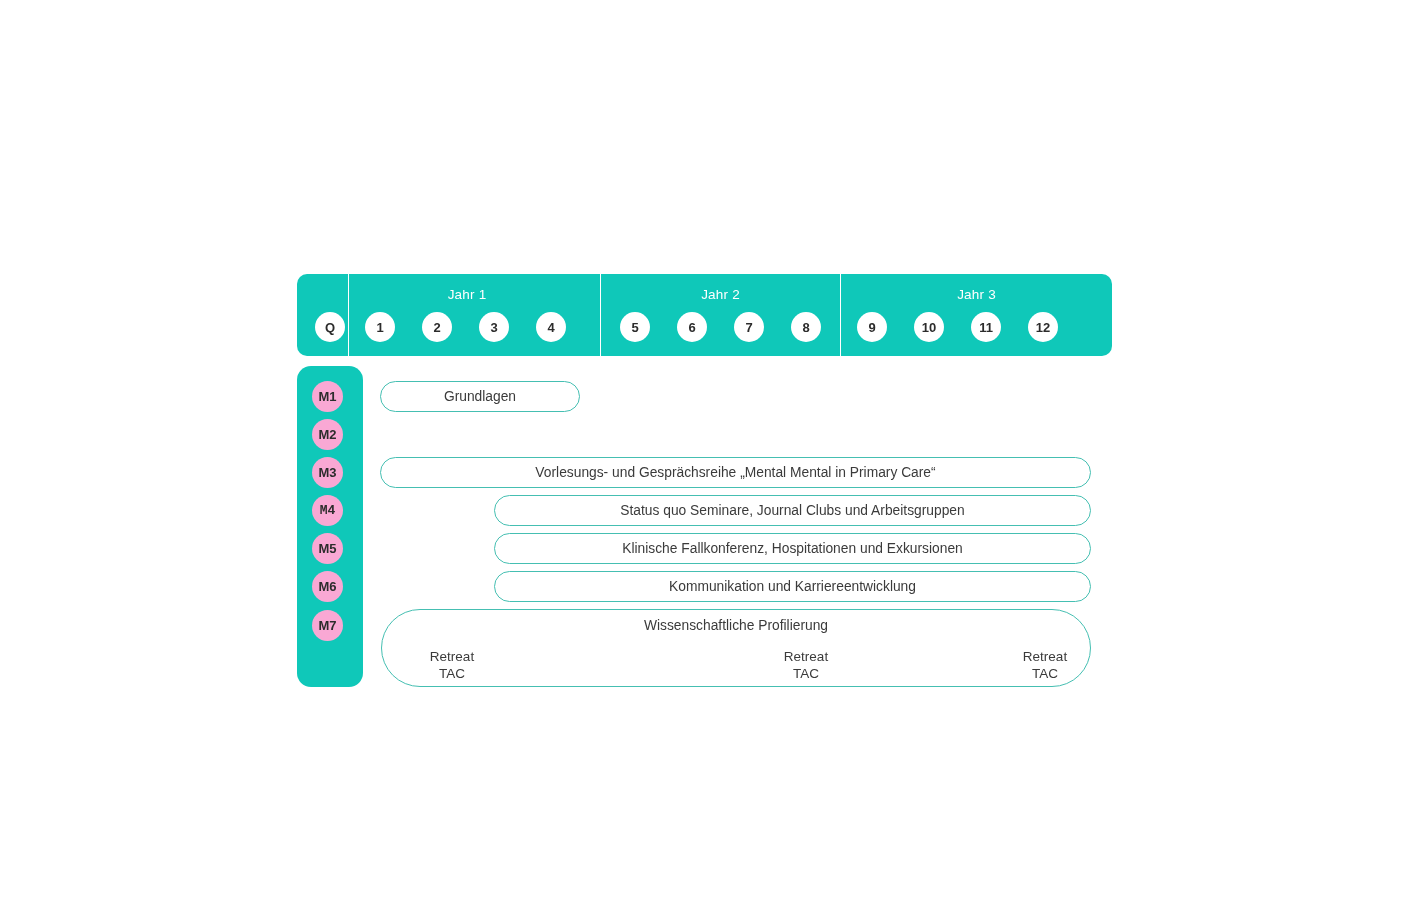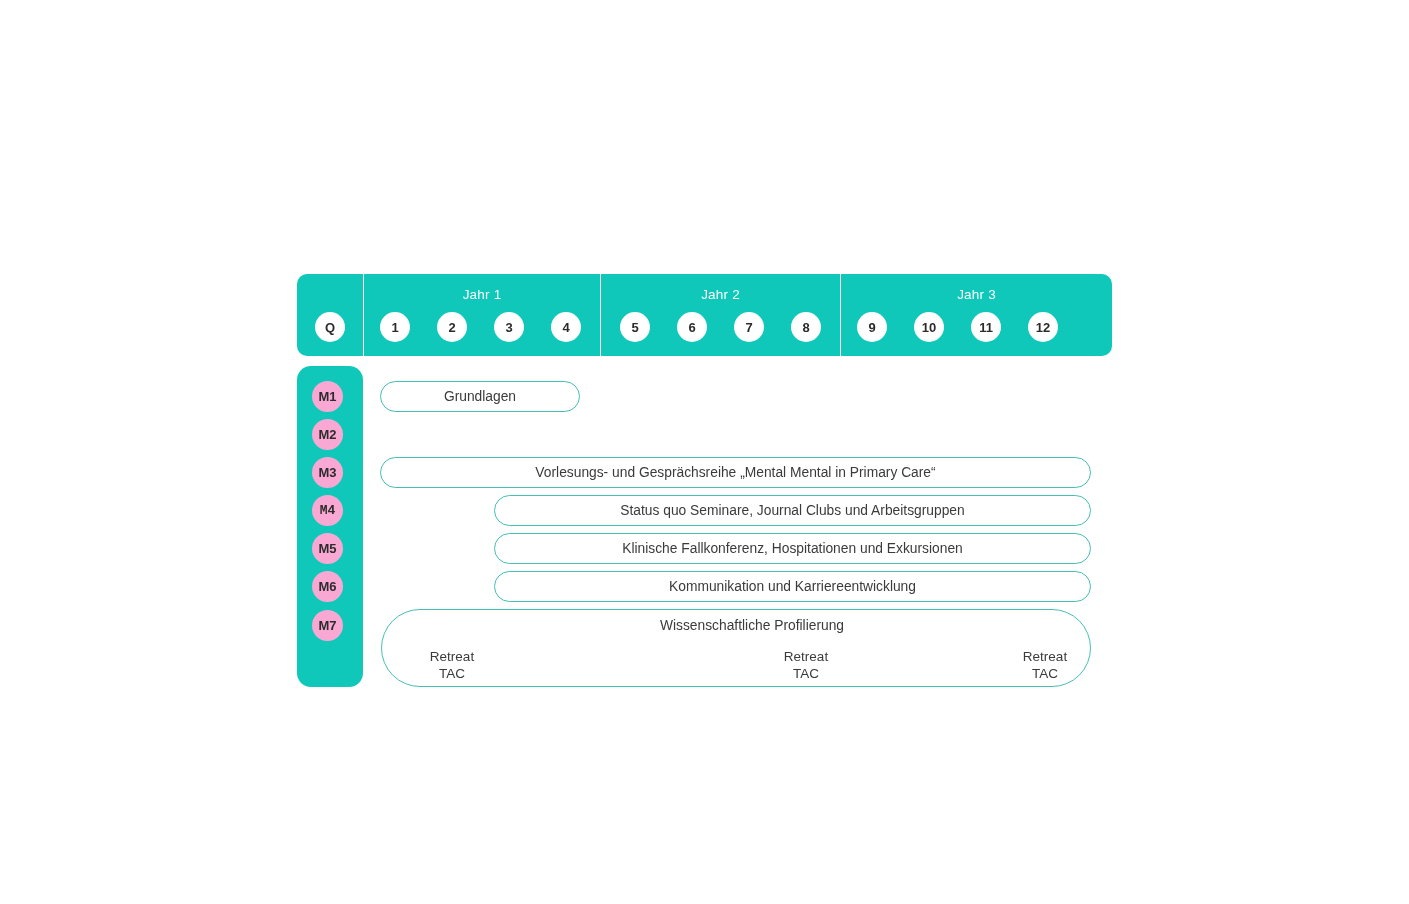--- a/index.html
+++ b/index.html
@@ -132,21 +132,21 @@
     width: 710px;
     height: 78px;
     box-sizing: border-box;
     border: 1.4px solid #45bfb2;
     background: #ffffff;
     border-radius: 40px;
   }
   .profiling-title {
     position: absolute;
     top: 8px;
-    left: 16px;
+    left: 0;
     width: 100%;
     text-align: center;
     color: #3b3b3b;
     font-size: 13.8px;
   }
   .retreat-group {
     position: absolute;
     top: 38px;
     width: 120px;
     text-align: center;
@@ -160,21 +160,21 @@
 <body>
 
 <div id="curriculum-root">
 
   <div class="timeline-header">
 
     <div class="q-cell">
       <div class="pill q-pill">Q</div>
     </div>
 
-    <div class="year-col" style="left:66px; width:237px;">
+    <div class="year-col" style="left:51px; width:237px;">
       <div class="year-label">Jahr 1</div>
       <div class="q-row">
         <div class="pill" style="left:16px;">1</div>
         <div class="pill" style="left:73px;">2</div>
         <div class="pill" style="left:130px;">3</div>
         <div class="pill" style="left:187px;">4</div>
       </div>
     </div>
 
     <div class="year-col" style="left:303px; width:240px;">

